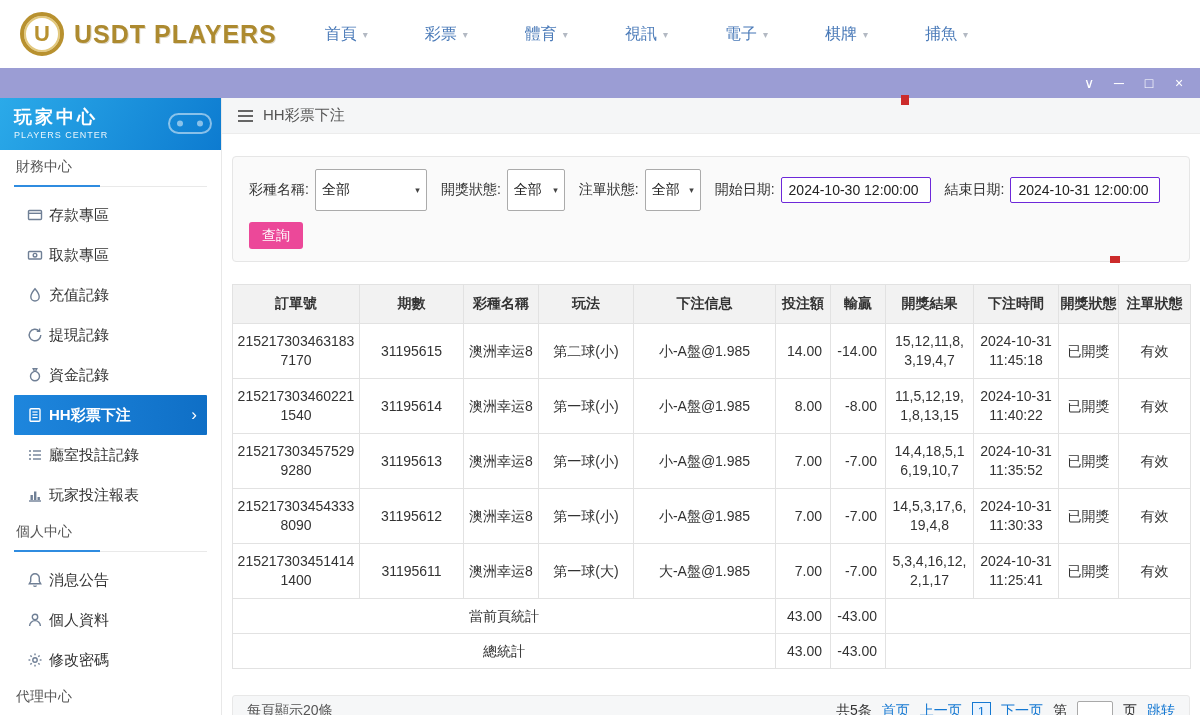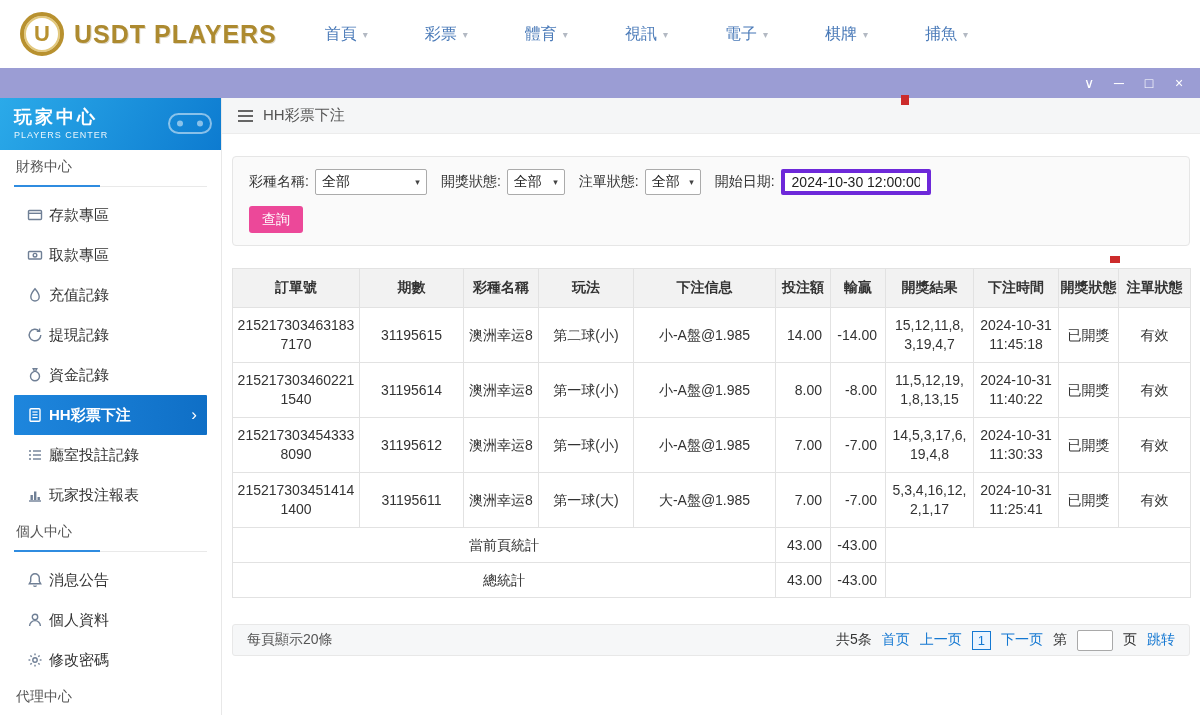--- a/index.html
+++ b/index.html
@@ -47,25 +47,25 @@
   
   .content { flex: 1; background: #fff; overflow: hidden; }
   .crumb { height: 36px; background: #f5f6f7; border-bottom: 1px solid #ececec; display: flex; align-items: center; padding: 0 16px; gap: 10px; }
   .hamburger { display: flex; flex-direction: column; gap: 3px; cursor: pointer; }
   .hamburger i { display: block; width: 15px; height: 2px; background: #666; }
   .crumb-title { color: #555; font-size: 15px; }
 
   .filter-panel { margin: 22px 10px 0; background: #fafafa; border: 1px solid #e6e6e6; border-radius: 4px; padding: 12px 16px; }
   .filter-row { display: flex; align-items: center; gap: 14px; }
   .fgroup { display: flex; align-items: center; gap: 6px; font-size: 14px; color: #333; }
-  .fselect { background: #fff; border: 1px solid #ababab; border-radius: 2px; height: 26px; display: inline-flex;
+  .fselect { background: #fff; border: 1px solid #ababab; border-radius: 2px; height: 42px; display: inline-flex;
     align-items: center; justify-content: space-between; padding: 0 6px; font-size: 14px; color: #222; cursor: pointer; }
   .fselect .dn { font-size: 9px; color: #444; margin-left: 8px; }
   .w-lg { width: 112px; } .w-sm { width: 58px; } .w-xs { width: 56px; }
-  .date-input { width: 150px; height: 26px; border: 4px solid #6d28d9; border-radius: 2px; padding: 0 7px;
+  .date-input { width: 150px; height: 26px; border: 1px solid #6d28d9; border-radius: 2px; padding: 0 7px;
     font-size: 14px; color: #222; font-family: "Liberation Sans", sans-serif; background: #fff; }
   .search-btn { margin-top: 11px; background: #ec4899; color: #fff; border: none; border-radius: 3px;
     height: 27px; padding: 0 13px; font-size: 14px; cursor: pointer; font-family: "Liberation Sans", sans-serif; }
 
   
   .bet-table { margin: 22px 10px 0; width: 958px; border-collapse: collapse; table-layout: fixed; font-size: 14px; color: #333; }
   .bet-table th, .bet-table td { border: 1px solid #e2e2e2; text-align: center; vertical-align: middle; }
   .bet-table th { background: #f2f2f2; font-weight: bold; height: 39px; padding: 0 1px; color: #333; }
   .bet-table td { height: 55px; padding: 3px 4px; line-height: 19px; }
   .bet-table td.num { text-align: right; padding-right: 8px; }
@@ -313,20 +313,24 @@
           <span class="fgroup">
             <span>注單狀態:</span>
             <span class="fselect w-xs">
               <span>全部</span>
               <span class="dn">▾</span>
             </span>
           </span>
           <span class="fgroup">
             <span>開始日期:</span>
             <input class="date-input" value="2024-10-30 12:00:00" style="">
+          </span>
+          <span class="fgroup">
+            <span>結束日期:</span>
+            <input class="date-input" value="2024-10-31 12:00:00" style="">
           </span>
         </div>
         <button class="search-btn">查詢</button>
       </div>
 
       <table class="bet-table">
         <colgroup>
           <col style="width:127px">
             <col style="width:104px">
             <col style="width:75px">
@@ -375,20 +379,33 @@
             <td>第一球(小)</td>
             <td>小-A盤@1.985</td>
             <td class="num">8.00</td>
             <td class="num">-8.00</td>
             <td class="wrap">11,5,12,19,1,8,13,15</td>
             <td>2024-10-31 11:40:22</td>
             <td>已開獎</td>
             <td>有效</td>
           </tr>
           <tr>
+            <td class="wrap">2152173034575299280</td>
+            <td>31195613</td>
+            <td>澳洲幸运8</td>
+            <td>第一球(小)</td>
+            <td>小-A盤@1.985</td>
+            <td class="num">7.00</td>
+            <td class="num">-7.00</td>
+            <td class="wrap">14,4,18,5,16,19,10,7</td>
+            <td>2024-10-31 11:35:52</td>
+            <td>已開獎</td>
+            <td>有效</td>
+          </tr>
+          <tr>
             <td class="wrap">2152173034543338090</td>
             <td>31195612</td>
             <td>澳洲幸运8</td>
             <td>第一球(小)</td>
             <td>小-A盤@1.985</td>
             <td class="num">7.00</td>
             <td class="num">-7.00</td>
             <td class="wrap">14,5,3,17,6,19,4,8</td>
             <td>2024-10-31 11:30:33</td>
             <td>已開獎</td>

